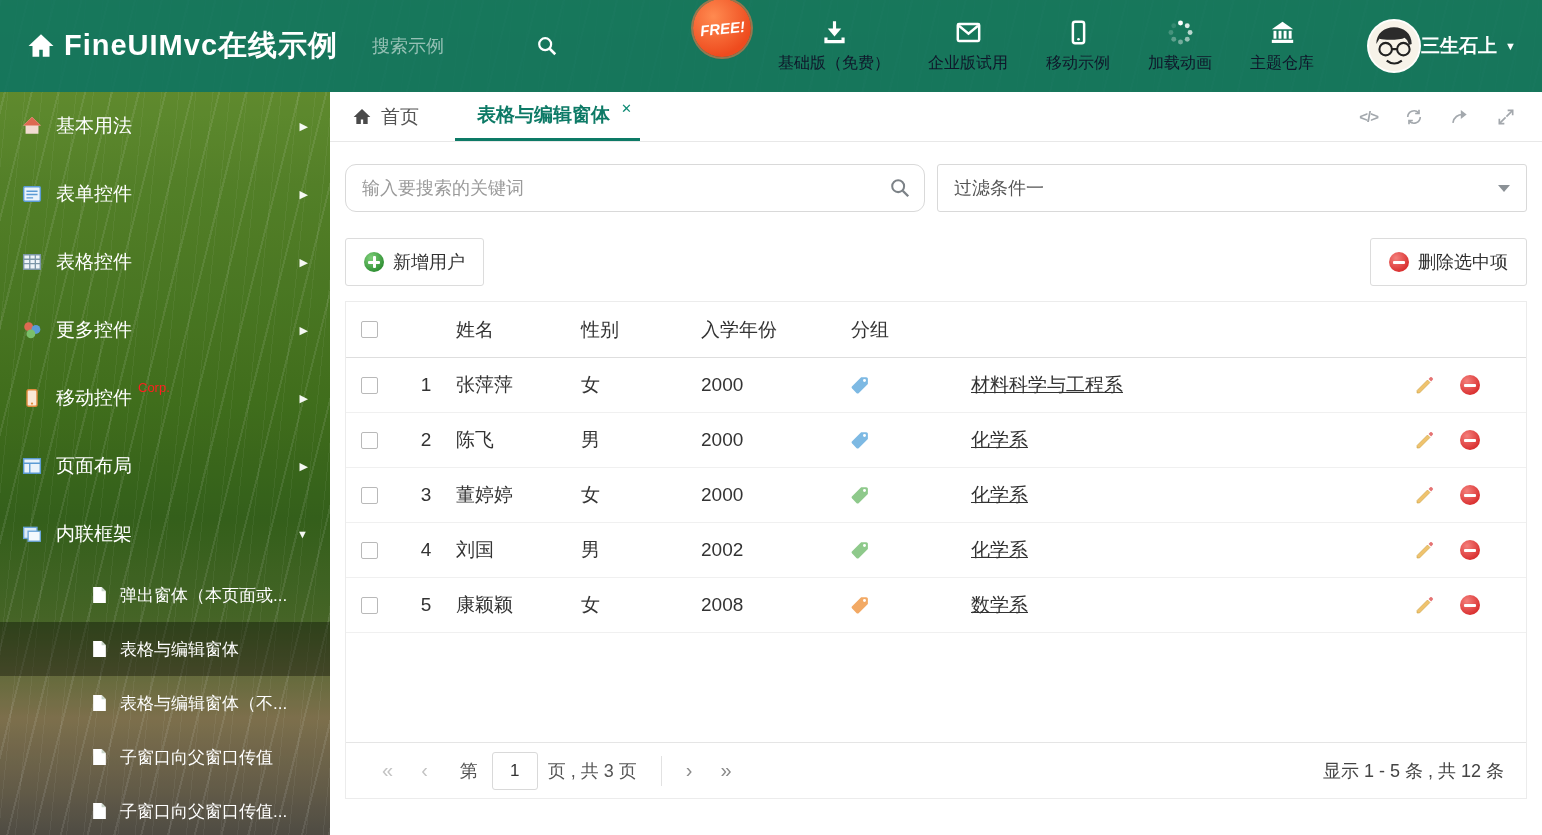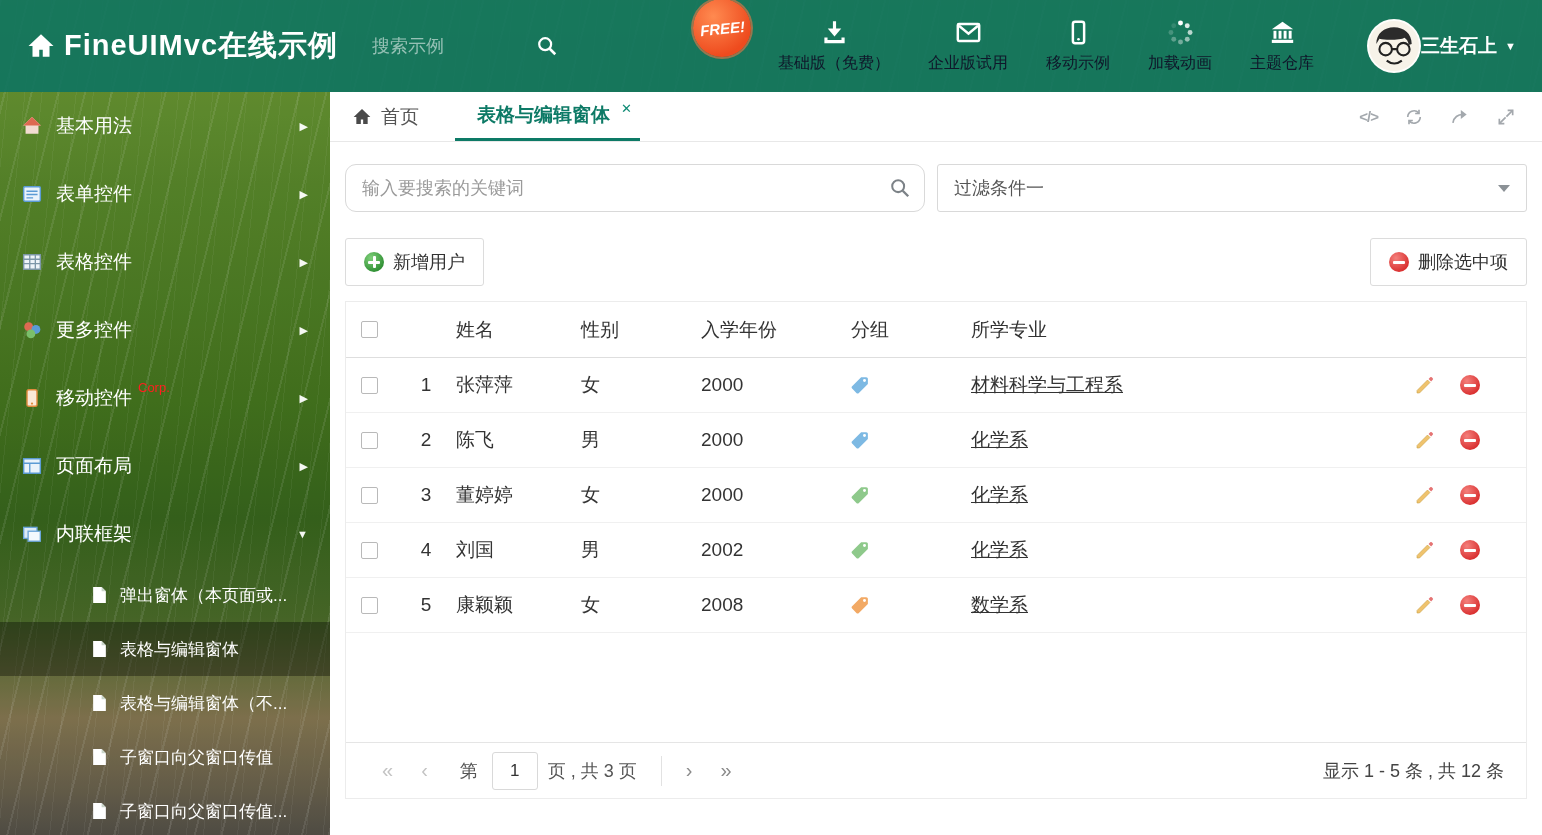--- a/index.html
+++ b/index.html
@@ -400,21 +400,20 @@
     <div class="grid-box">
       <div class="grid-row head">
         <span class="cell c-check">
             <span class="checkbox"></span>
           </span>
         <span class="cell c-num"></span>
         <span class="cell c-name">姓名</span>
         <span class="cell c-gender">性别</span>
         <span class="cell c-year">入学年份</span>
         <span class="cell c-group">分组</span>
-        <span class="cell c-major">所学专业</span>
         <span class="cell c-actions"></span>
       </div>
 
       <div class="grid-row">
         <span class="cell c-check">
             <span class="checkbox"></span>
           </span>
         <span class="cell c-num">1</span>
         <span class="cell c-name">张萍萍</span>
         <span class="cell c-gender">女</span>

